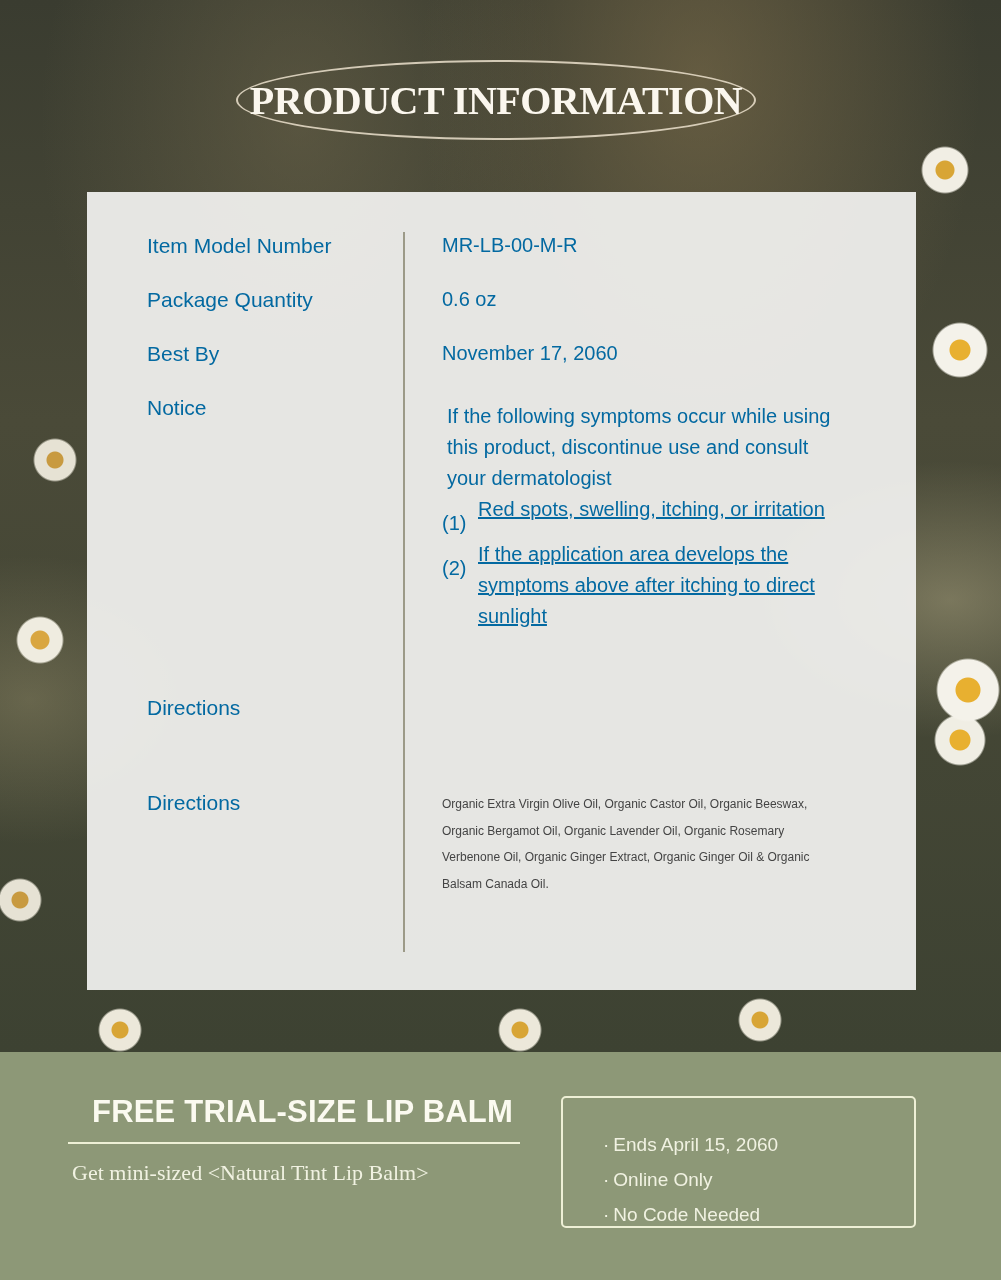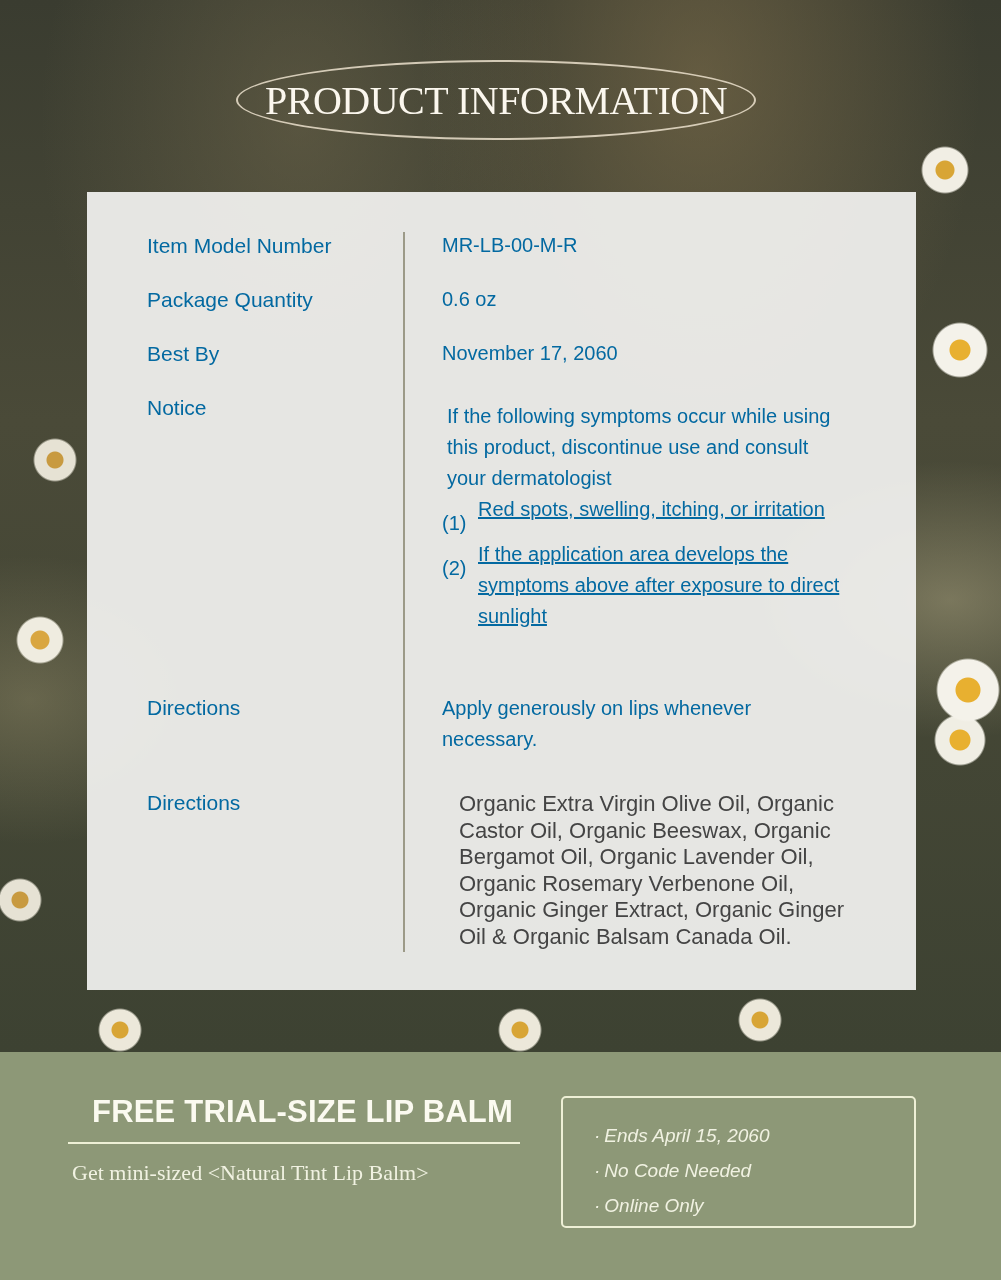--- a/index.html
+++ b/index.html
@@ -23,58 +23,58 @@
       radial-gradient(ellipse at 30px 700px, rgba(170,160,120,0.35), transparent 200px),
       linear-gradient(180deg, #3a3c30 0%, #4a4a38 40%, #3d4232 100%);
   }
   .title-wrap {
     position:absolute; left:236px; top:60px; width:520px; height:80px;
     border:2px solid rgba(235,225,205,0.85); border-radius:50%;
     box-sizing:border-box; display:flex; align-items:center; justify-content:center;
   }
   .title {
     font-family:"Liberation Serif", serif; font-size:40px; color:#fbf7ee;
-    letter-spacing:-0.5px; white-space:nowrap;
+    letter-spacing:-0.5px; white-space:nowrap;font-weight:bold;
   }
   .card {
     position:absolute; left:87px; top:192px; width:829px; height:798px;
     background:rgba(240,240,238,0.94);
   }
   .divider-v {
     position:absolute; left:316px; top:40px; width:2px; height:720px; background:#9c9a88;
   }
   .row-label {
     position:absolute; left:60px; font-size:21px; color:#0369a1;
   }
   .row-value {
     position:absolute; left:355px; font-size:20px; color:#0369a1; line-height:31px;
   }
   .notice { width:400px; }
   .notice .intro { padding-left:5px; }
   .notice .item { display:flex; margin-top:0; }
   .notice .num { width:36px; flex:none; padding-top:14px; }
   .notice .txt { flex:1;text-decoration:underline; }
-  .ingredients { font-size:22px; line-height:26.5px; width:400px; color:#444;margin-left:17px; }
+  .ingredients { font-size:12px; line-height:26.5px; width:400px; color:#444; }
   .promo {
     position:absolute; left:0; top:1052px; width:1001px; height:228px; background:#8d9877;
   }
   .promo-title {
     position:absolute; left:72px; top:42px; font-size:31px; color:#fbfaf0; font-weight:bold; letter-spacing:0.2px;margin-left:20px;
   }
   .promo-line {
     position:absolute; left:68px; top:90px; width:452px; height:2px; background:#eef0d6;
   }
   .promo-desc {
     position:absolute; left:72px; top:104px; font-size:22px; line-height:33px; color:#f1f2e2;font-family:Liberation Serif, serif;
   }
   .promo-box {
     position:absolute; left:561px; top:44px; width:355px; height:132px;
     border:2px solid #eef0d6; border-radius:5px; box-sizing:border-box;
   }
-  .promo-box ul { list-style:none; margin:3px; padding:17px 0 0 28px;font-style:italic; }
+  .promo-box ul { list-style:none; margin:12px; padding:17px 0 0 28px; }
   .promo-box li { font-size:19px; color:#f1f2e2; line-height:35px; }
   .promo-box li .dot { margin-right:4px; }
 </style>
 </head>
 <body>
 
 <div class="bg"></div>
 
 <div class="title-wrap">
   <span class="title">PRODUCT INFORMATION</span>
@@ -94,37 +94,36 @@
 
   <span class="row-label" style="top:204px">Notice</span>
   <div class="row-value notice" style="top:209px">
     <div class="intro">If the following symptoms occur while using this product, discontinue use and consult your dermatologist</div>
     <div class="item">
       <span class="num">(1)</span>
       <span class="txt">Red spots, swelling, itching, or irritation</span>
     </div>
     <div class="item">
       <span class="num">(2)</span>
-      <span class="txt">If the application area develops the symptoms above after exposure to direct sunlight</span>
+      <span class="txt">If the application area develops the symptoms above after itching to direct sunlight</span>
     </div>
   </div>
 
   <span class="row-label" style="top:504px">Directions</span>
-  <div class="row-value" style="top:501px; width:360px;">Apply generously on lips whenever necessary.</div>
 
   <span class="row-label" style="top:599px">Directions</span>
   <div class="row-value ingredients" style="top:599px">Organic Extra Virgin Olive Oil, Organic Castor Oil, Organic Beeswax, Organic Bergamot Oil, Organic Lavender Oil, Organic Rosemary Verbenone Oil, Organic Ginger Extract, Organic Ginger Oil &amp; Organic Balsam Canada Oil.</div>
 </div>
 
 <div class="promo">
   <div class="promo-title">FREE TRIAL-SIZE LIP BALM</div>
   <div class="promo-line"></div>
   <div class="promo-desc">
     <div>Get mini-sized &lt;Natural Tint Lip Balm&gt;</div>
   </div>
   <div class="promo-box">
     <ul>
       <li><span class="dot">·</span><span>Ends April 15, 2060</span></li>
+      <li><span class="dot">·</span><span>Online Only</span></li>
       <li><span class="dot">·</span><span>No Code Needed</span></li>
-      <li><span class="dot">·</span><span>Online Only</span></li>
     </ul>
   </div>
 </div>
 
 </body></html>

